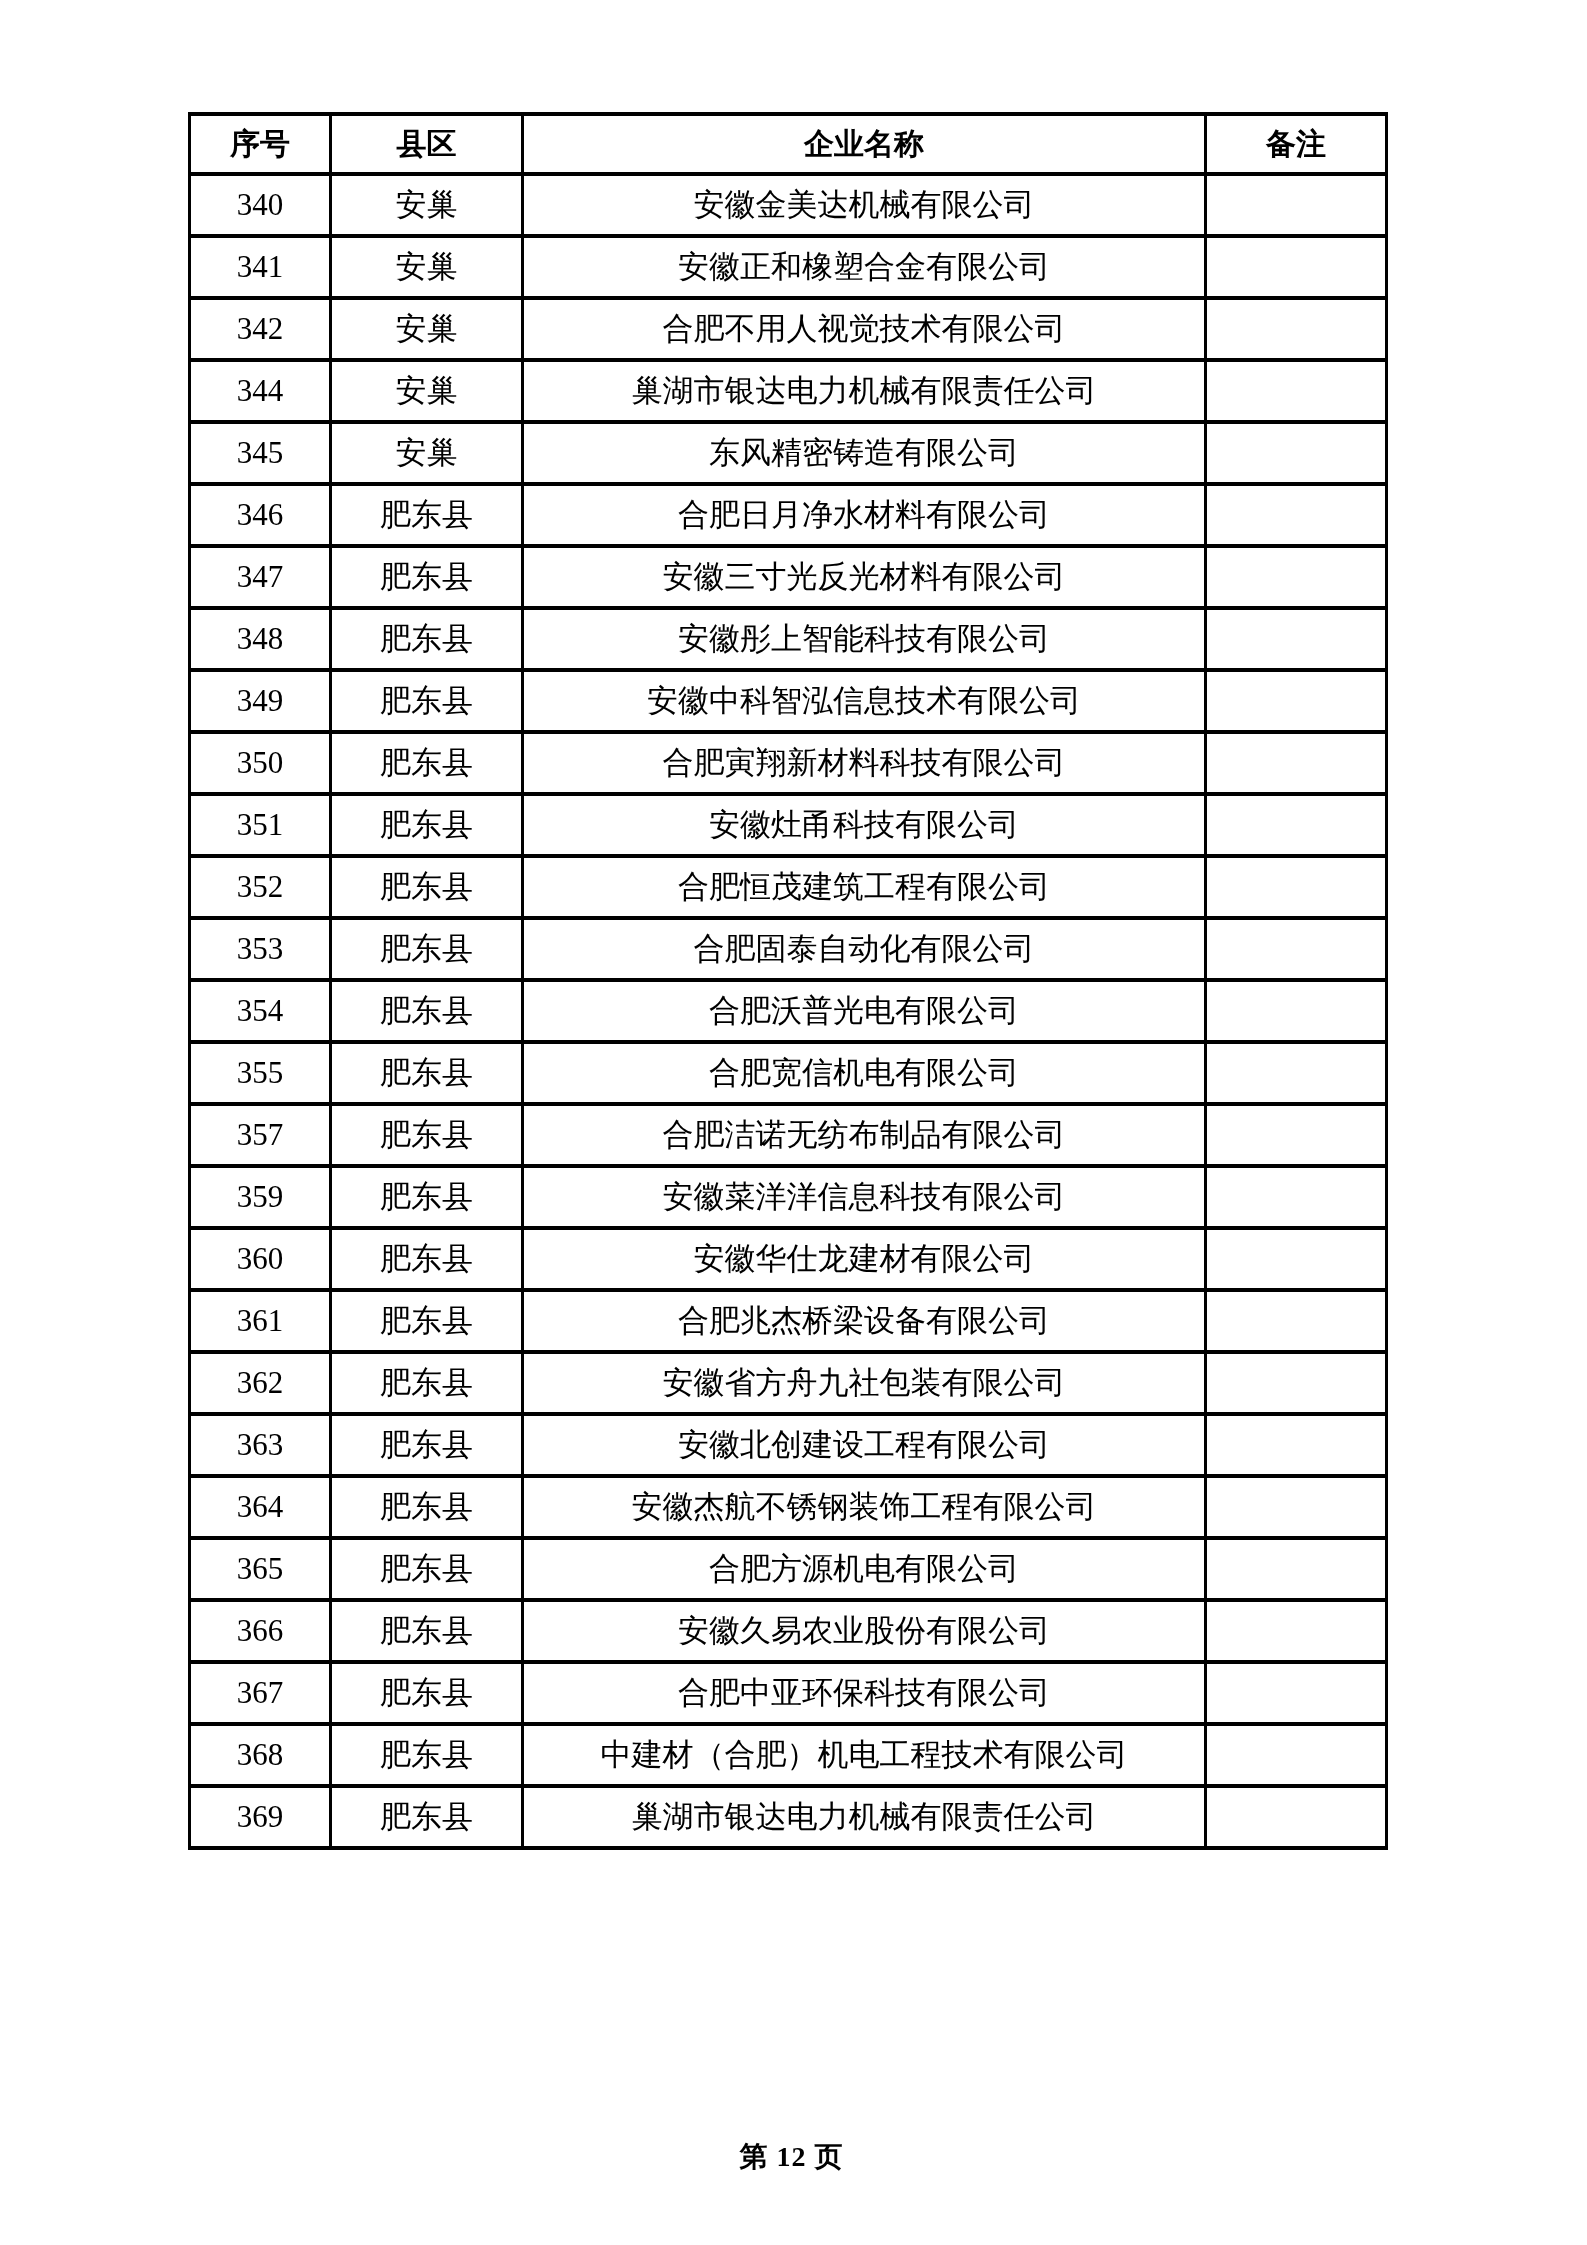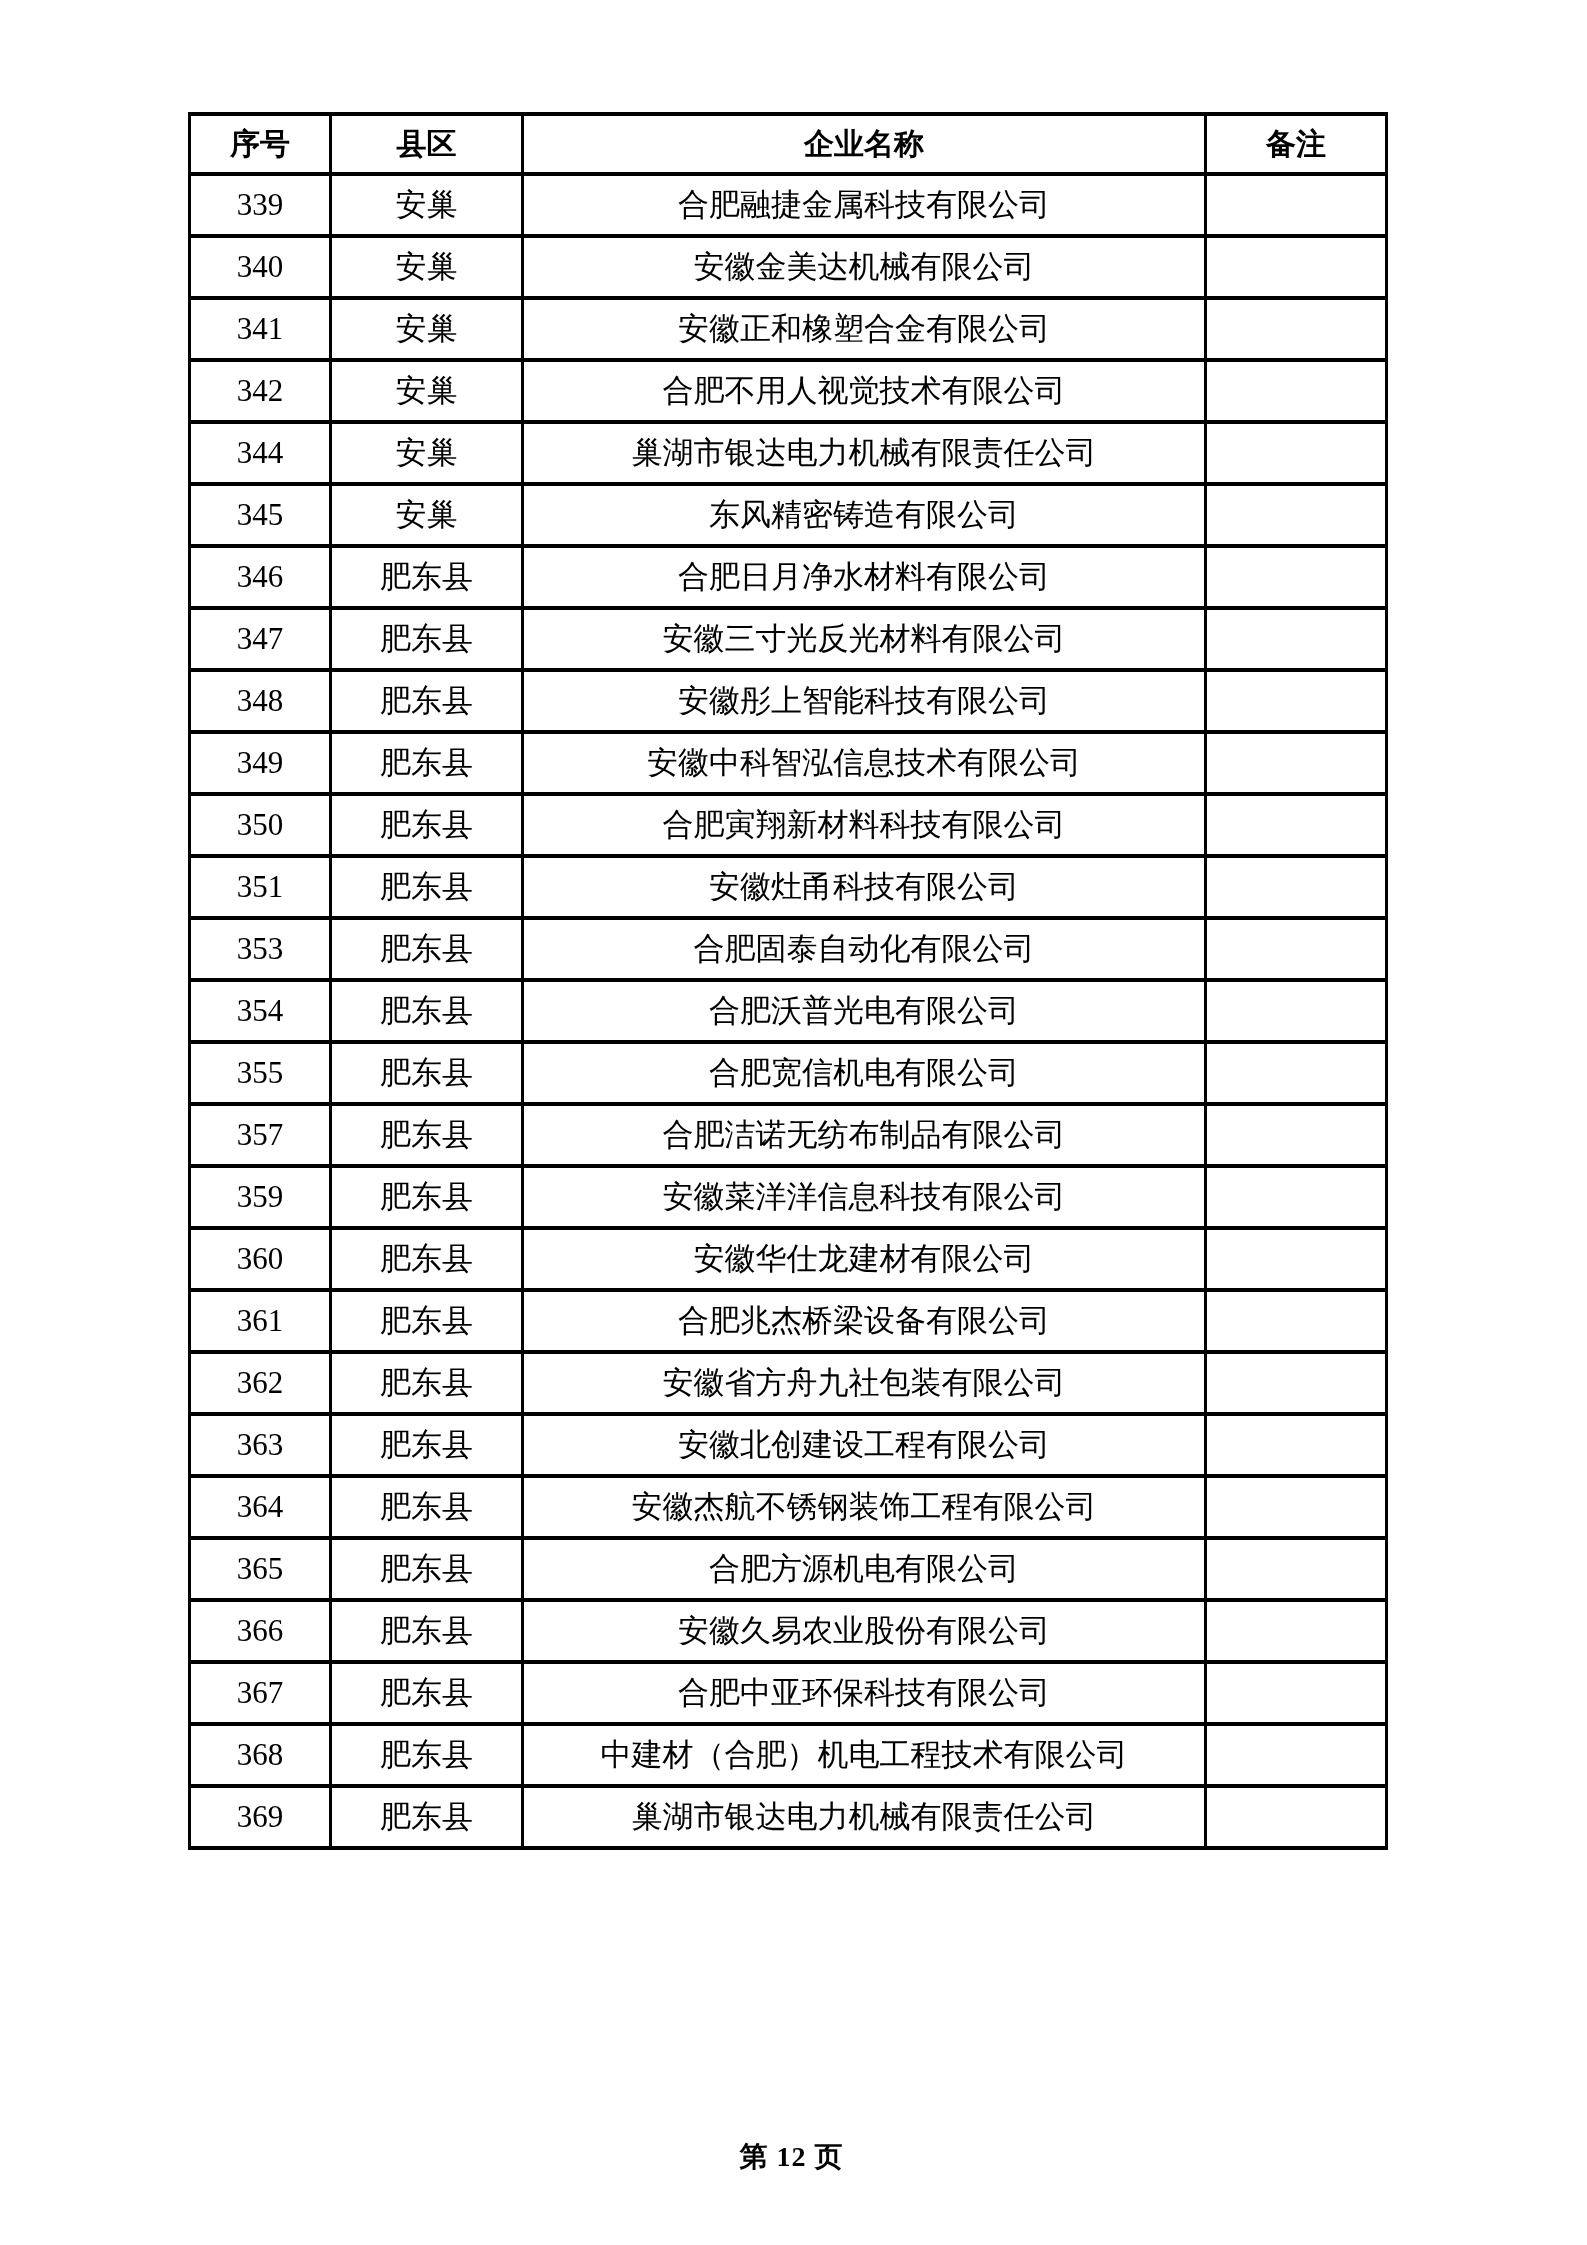--- a/index.html
+++ b/index.html
@@ -81,26 +81,20 @@
     <thead>
       <tr>
         <th>序号</th>
         <th>县区</th>
         <th>企业名称</th>
         <th>备注</th>
       </tr>
     </thead>
     <tbody>
         <tr>
-          <td>339</td>
-          <td>安巢</td>
-          <td>合肥融捷金属科技有限公司</td>
-          <td></td>
-        </tr>
-        <tr>
           <td>340</td>
           <td>安巢</td>
           <td>安徽金美达机械有限公司</td>
           <td></td>
         </tr>
         <tr>
           <td>341</td>
           <td>安巢</td>
           <td>安徽正和橡塑合金有限公司</td>
           <td></td>
@@ -150,20 +144,26 @@
         <tr>
           <td>350</td>
           <td>肥东县</td>
           <td>合肥寅翔新材料科技有限公司</td>
           <td></td>
         </tr>
         <tr>
           <td>351</td>
           <td>肥东县</td>
           <td>安徽灶甬科技有限公司</td>
+          <td></td>
+        </tr>
+        <tr>
+          <td>352</td>
+          <td>肥东县</td>
+          <td>合肥恒茂建筑工程有限公司</td>
           <td></td>
         </tr>
         <tr>
           <td>353</td>
           <td>肥东县</td>
           <td>合肥固泰自动化有限公司</td>
           <td></td>
         </tr>
         <tr>
           <td>354</td>

